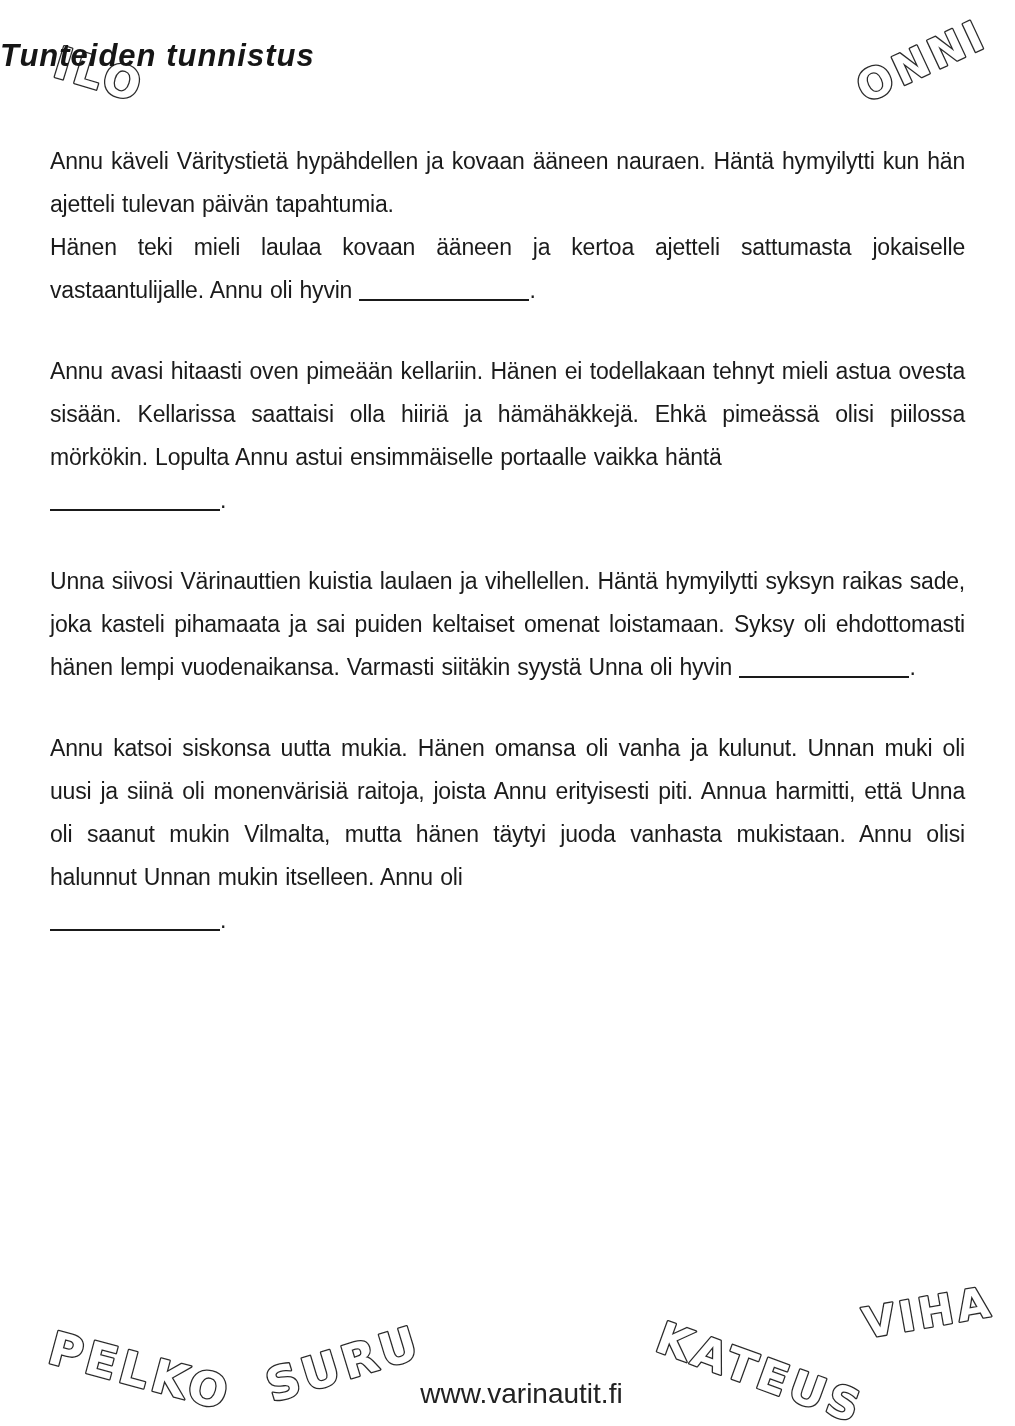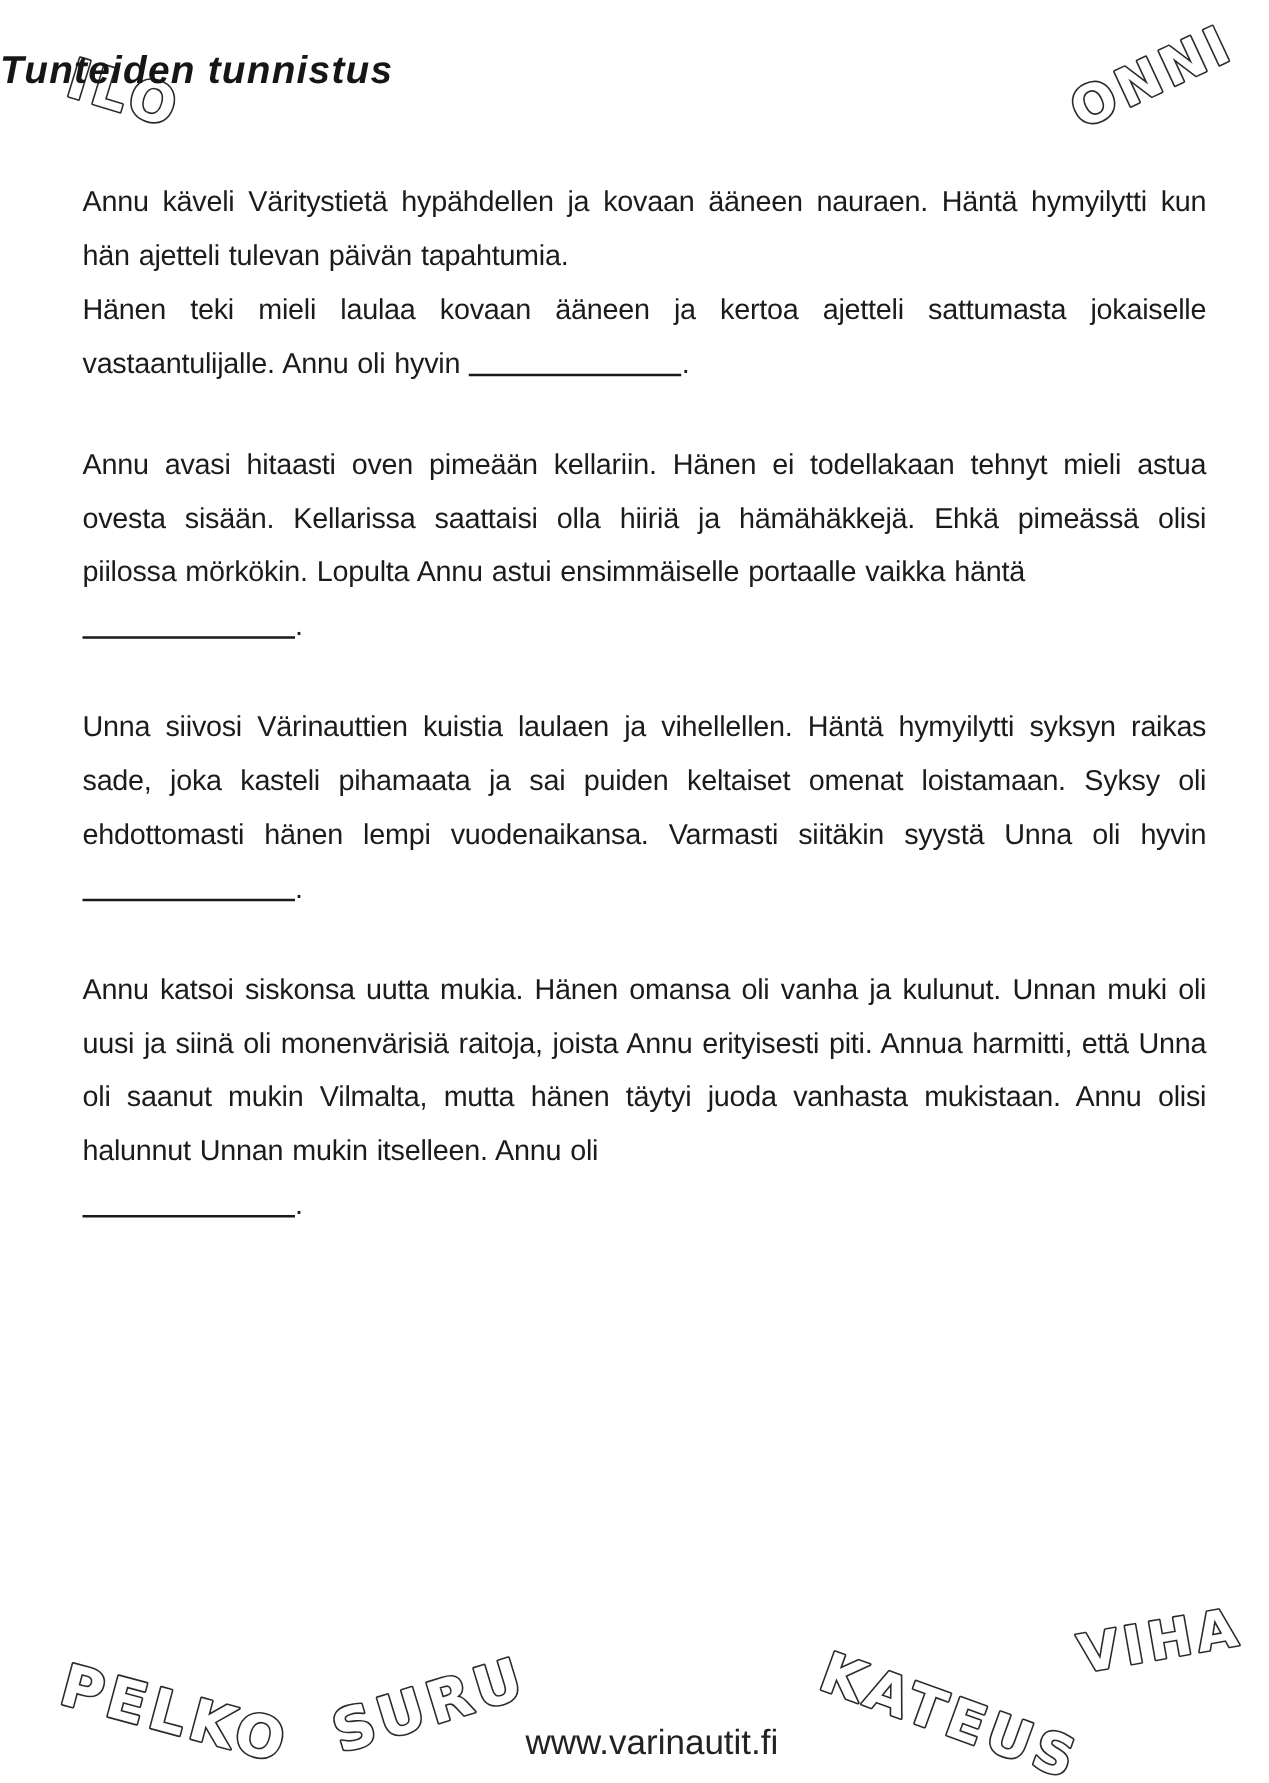--- a/index.html
+++ b/index.html
@@ -21,21 +21,21 @@
     margin:0;
     color:#161616;
     font-style:italic;
   }
   .content{
     position:absolute;
     top:140px;left:50px;
     width:915px;
   }
   .content p{
-    margin:0 0 38px 16px;
+    margin:0 0 38px 0;
     font-size:23px;
     line-height:43px;
     text-align:justify;
     letter-spacing:-0.2px;
     word-spacing:1px;
   }
   .blank{
     display:inline-block;
     width:170px;
     height:5px;

